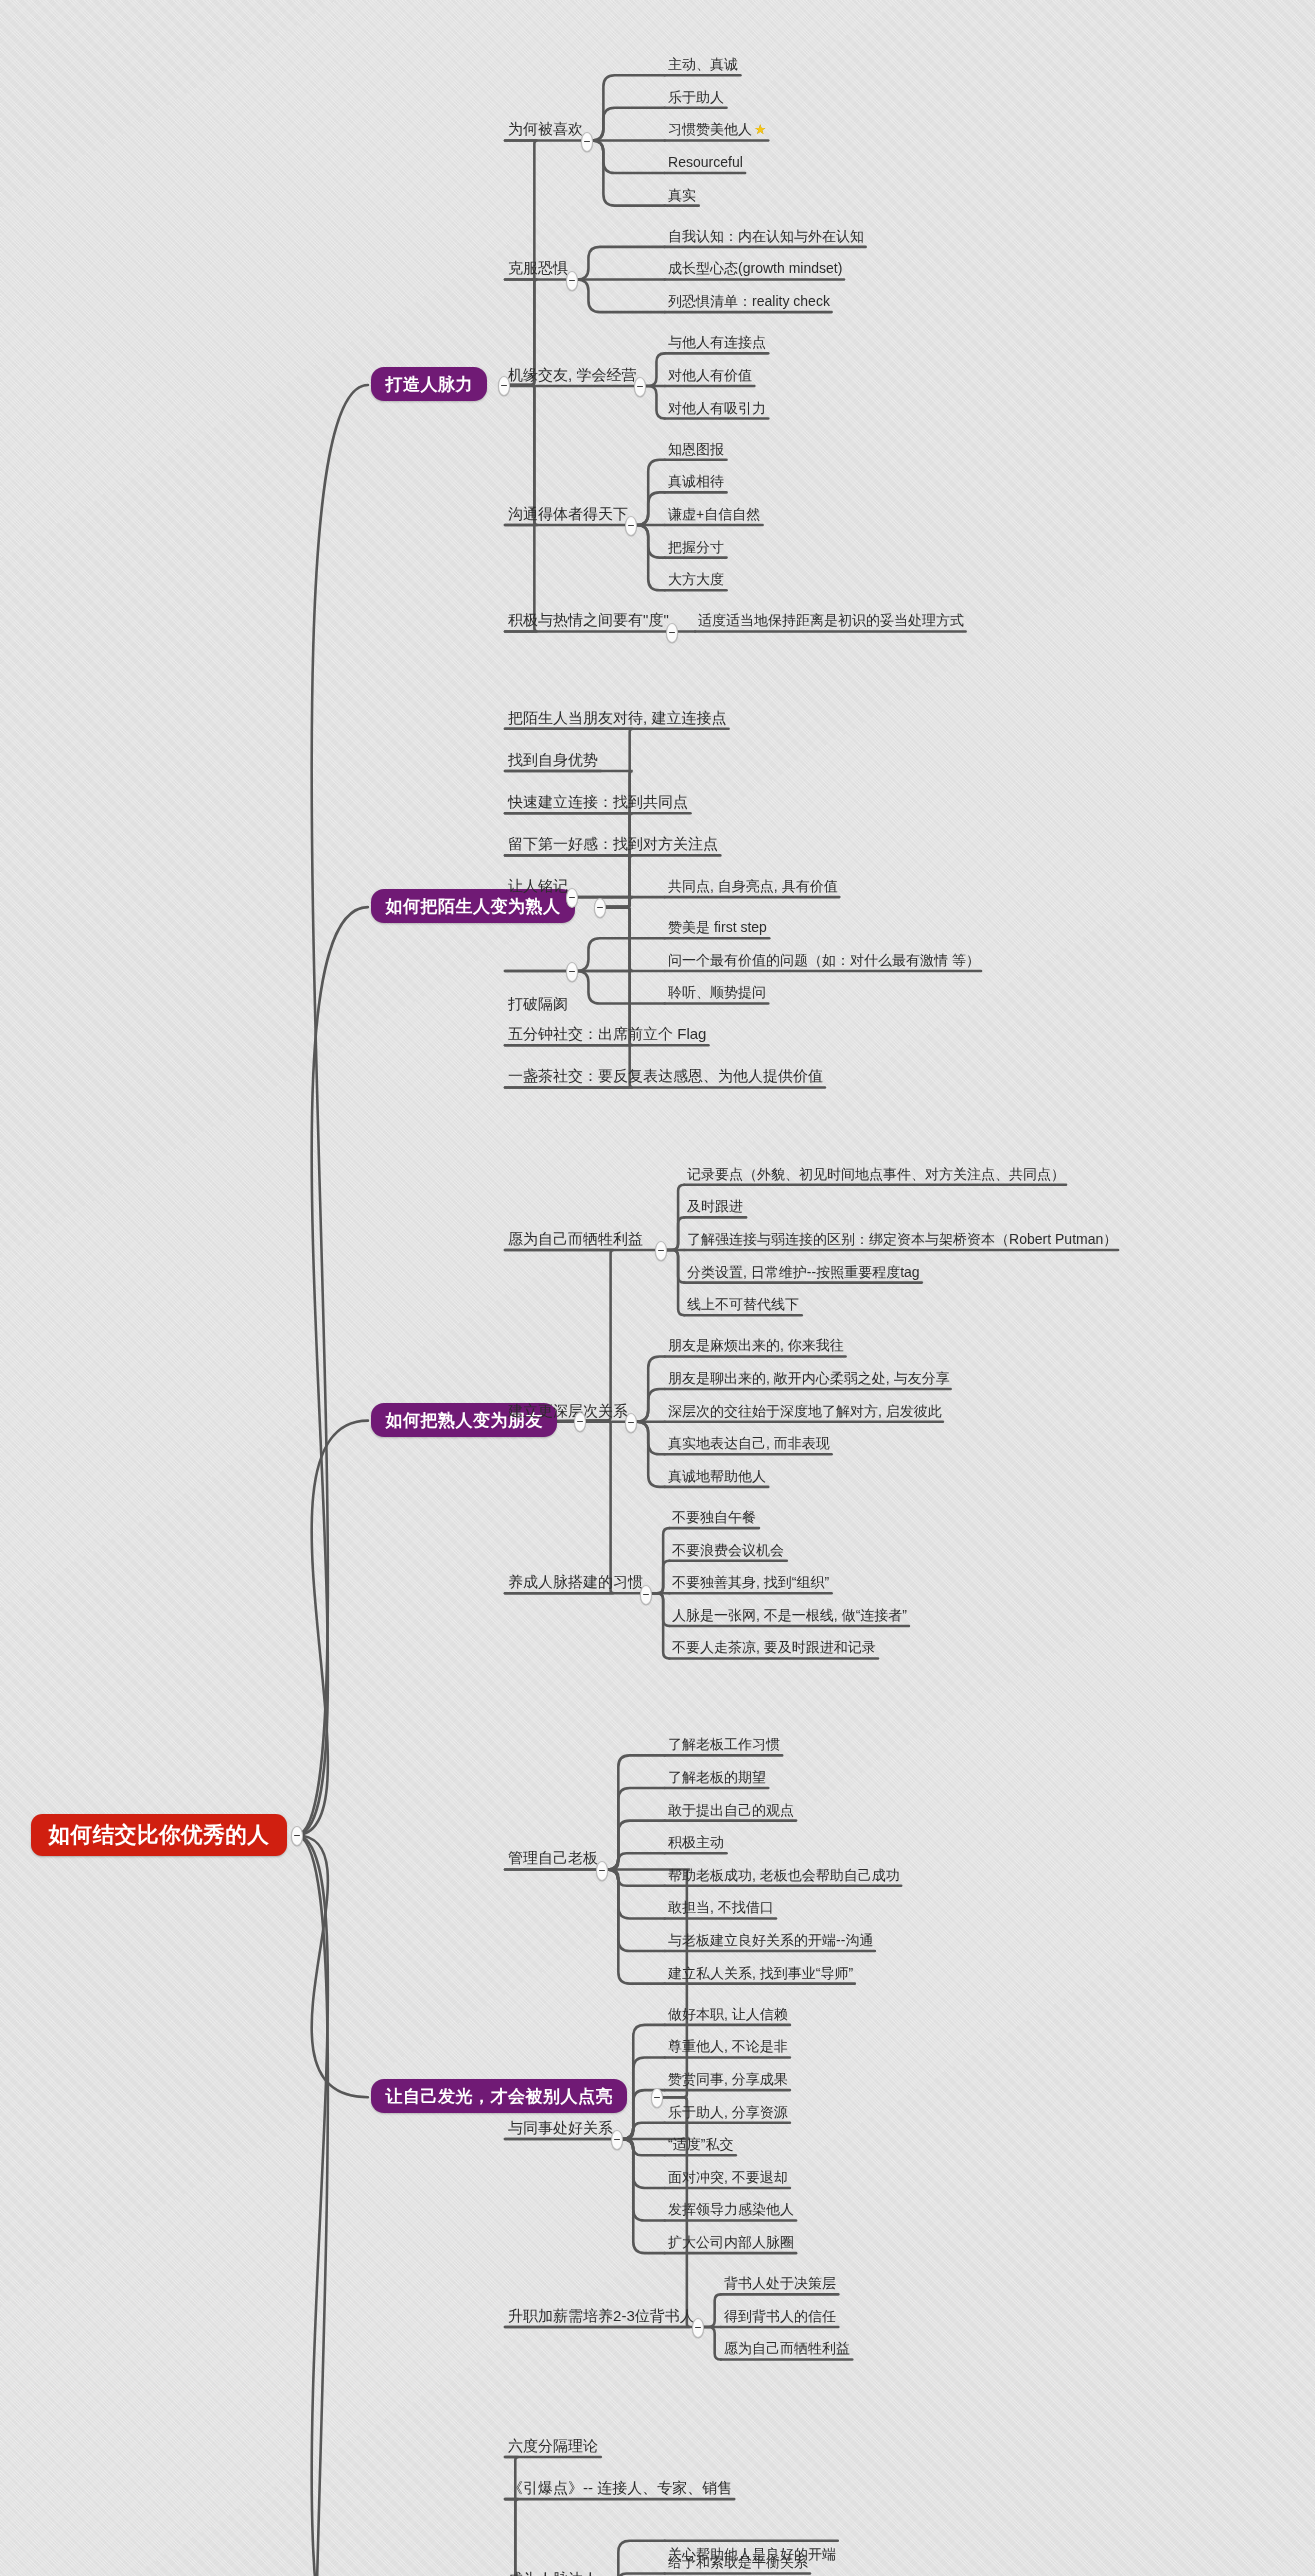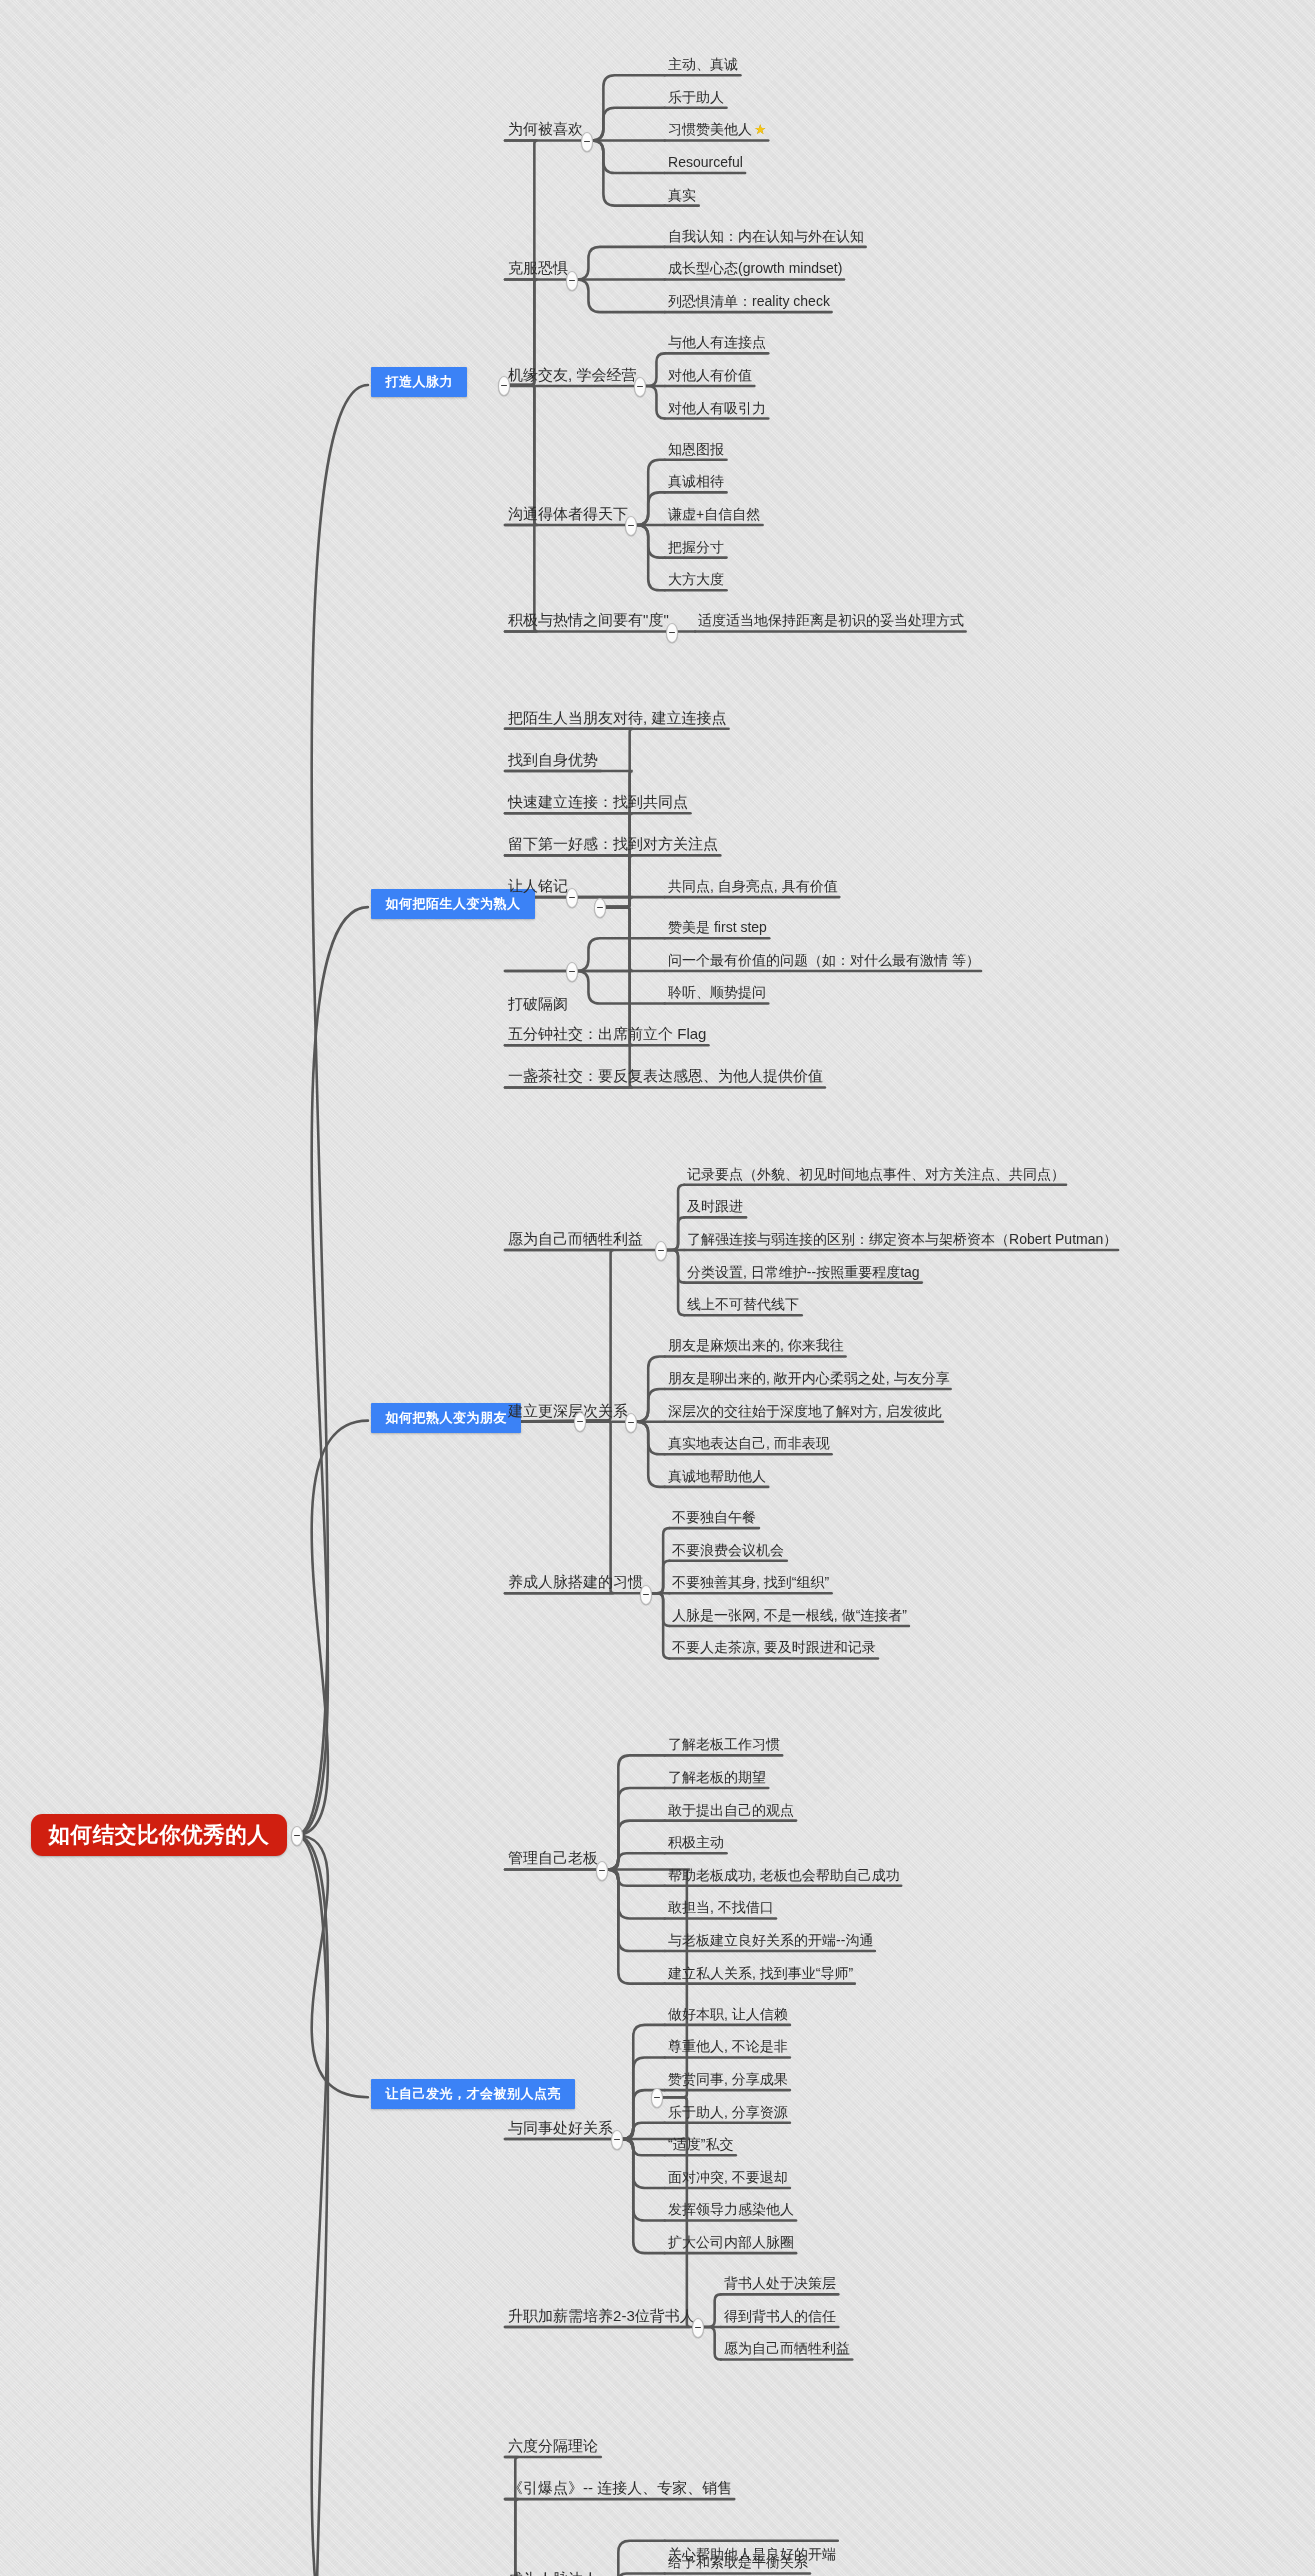--- a/index.html
+++ b/index.html
@@ -19,22 +19,22 @@
   
   .node{position:absolute;white-space:nowrap;}
 
   .root{
     background:#d01f10;color:#fff;border-radius:11.3px;
     font-size:21.6px;font-weight:700;letter-spacing:0.5px;
     padding:8.8px 17.5px;line-height:1.12;
     box-shadow:0 1px 2.1px rgba(0,0,0,.25);
   }
   .lvl1{
-    background:#3b82f6;color:#fff;border-radius:1px;
-    font-size:13px;font-weight:700;letter-spacing:0.5px;
+    background:#701a75;color:#fff;border-radius:13px;
+    font-size:17px;font-weight:700;letter-spacing:0.5px;
     padding:7.7px 14.4px;line-height:1.12;
     box-shadow:0 1px 2.1px rgba(0,0,0,.22);
   }
   .lvl2{
     color:#2c2c2c;font-size:15px;font-weight:400;
     padding:0 3.1px 4.6px 3.1px;line-height:1.1;text-align:right;
   }
   .lvl3{
     color:#2c2c2c;font-size:14px;font-weight:400;
     padding:0 3.1px 4.6px 3.1px;line-height:1.1;

